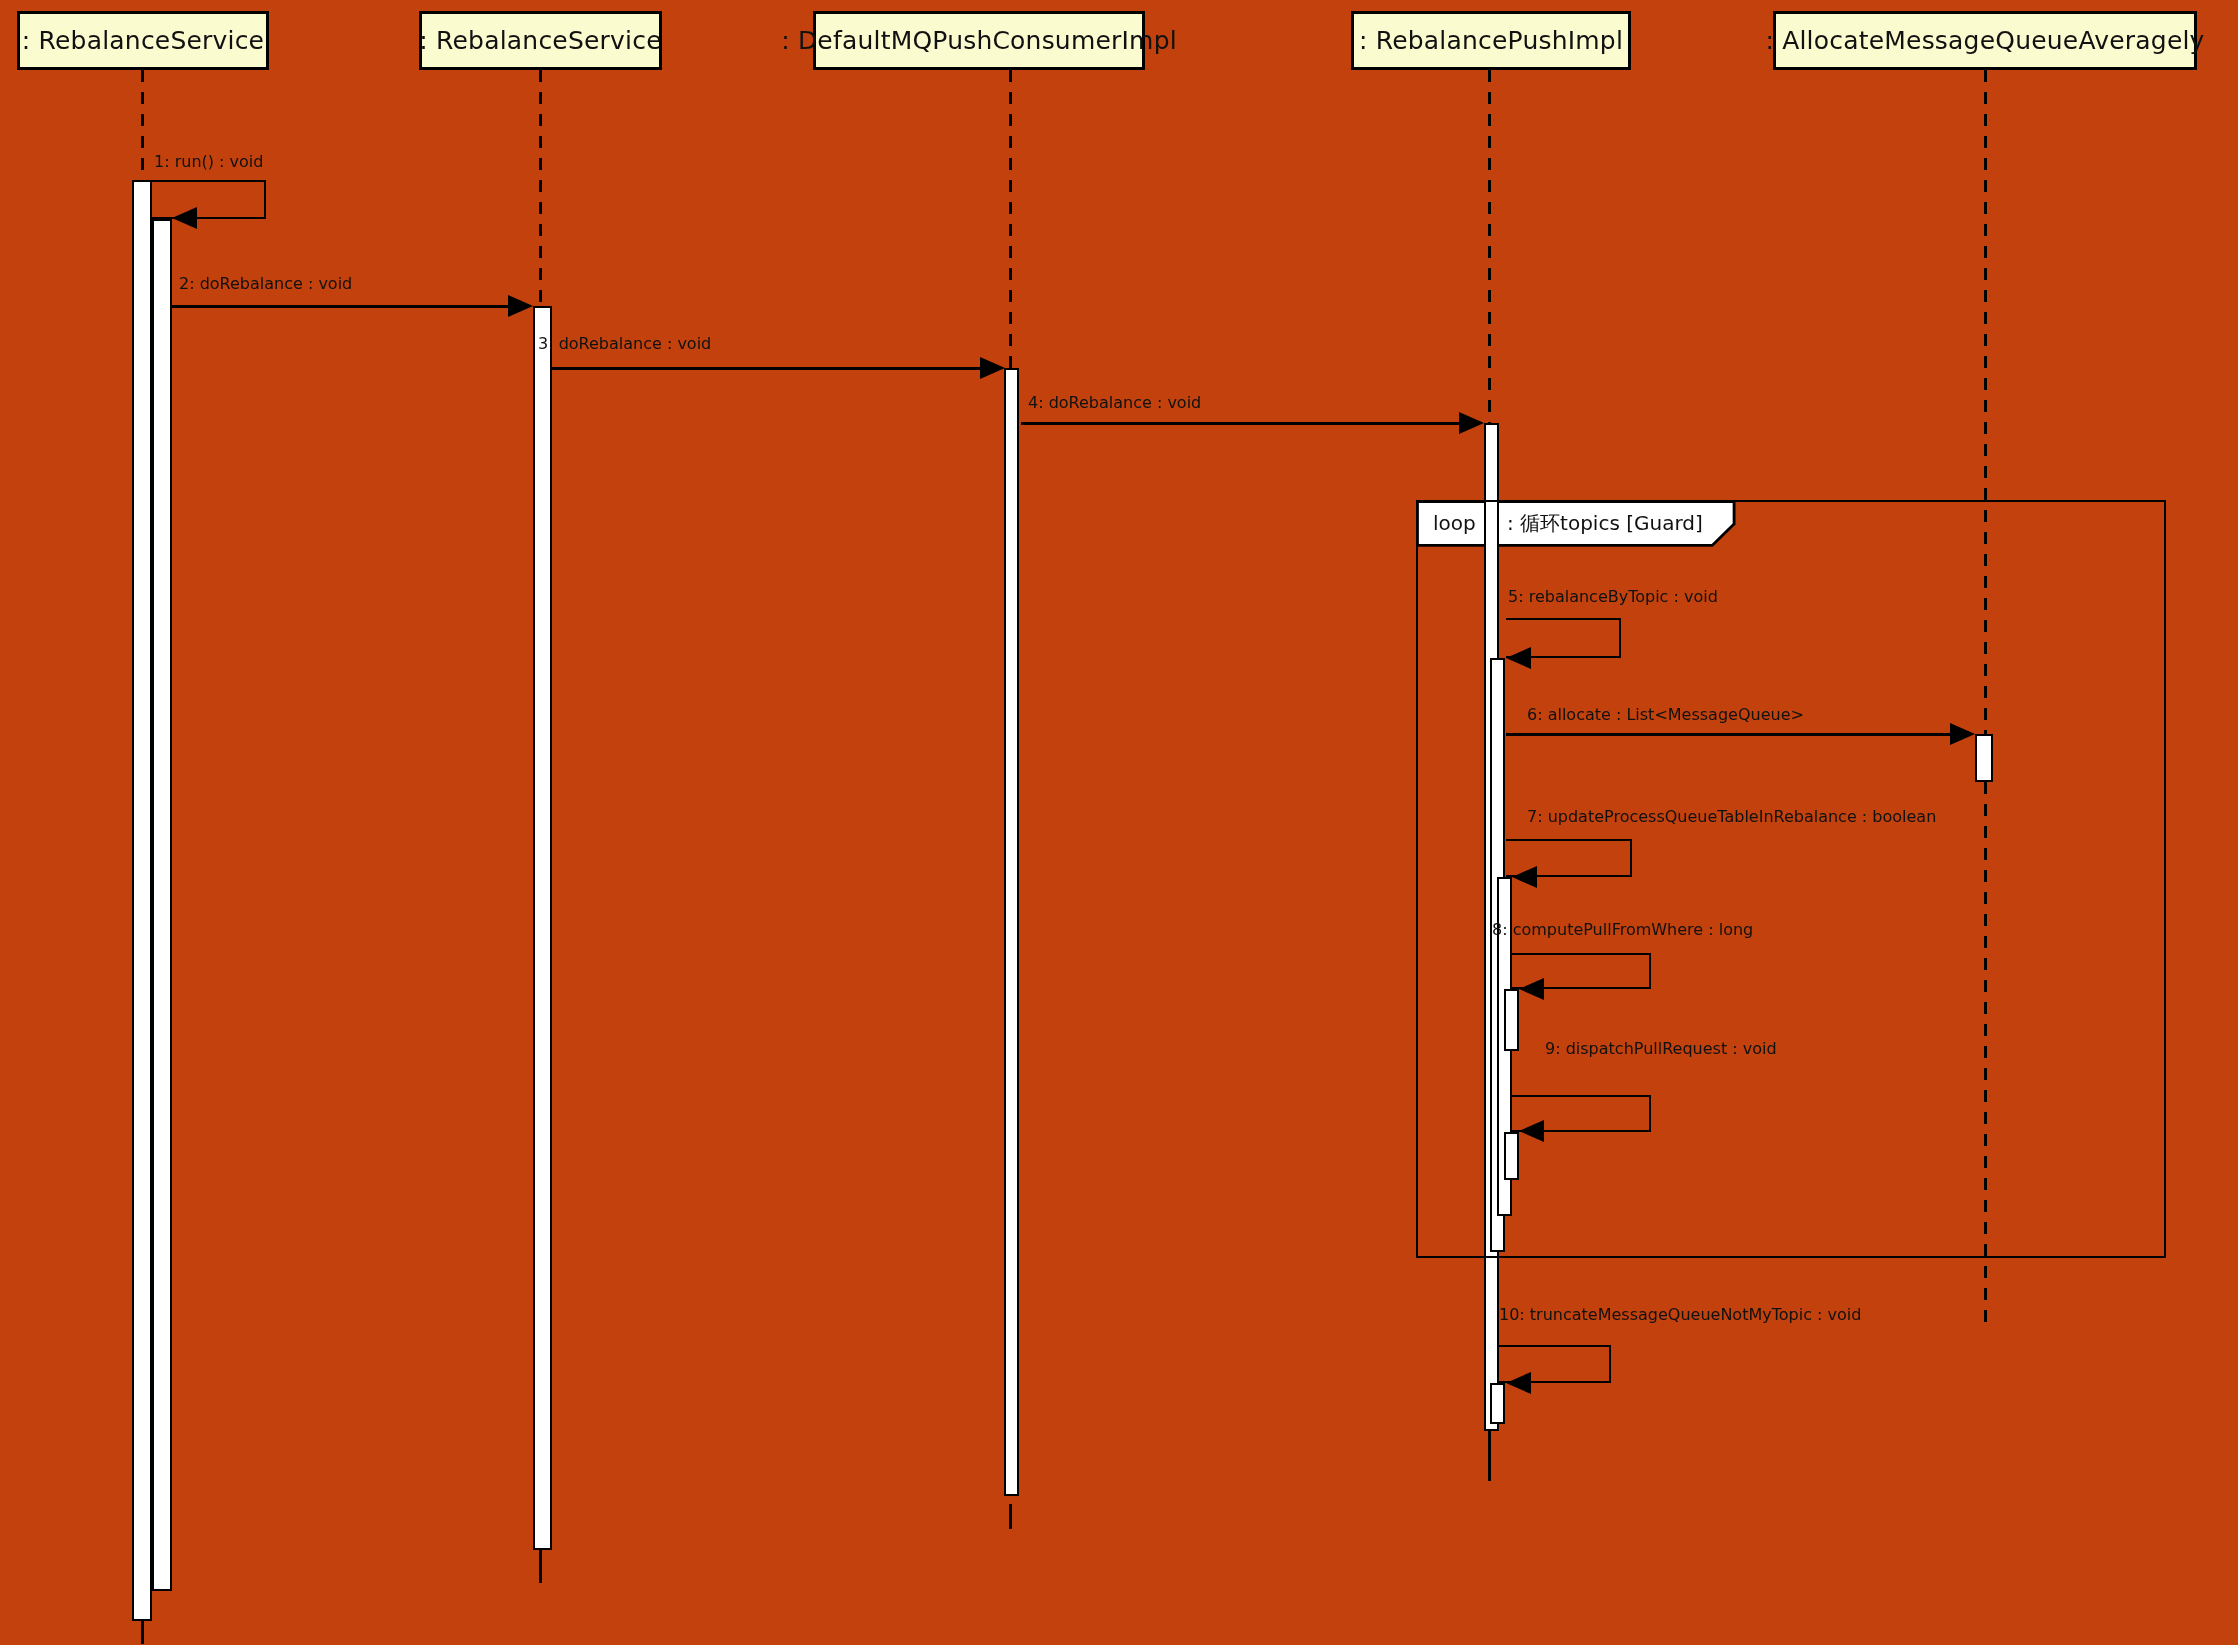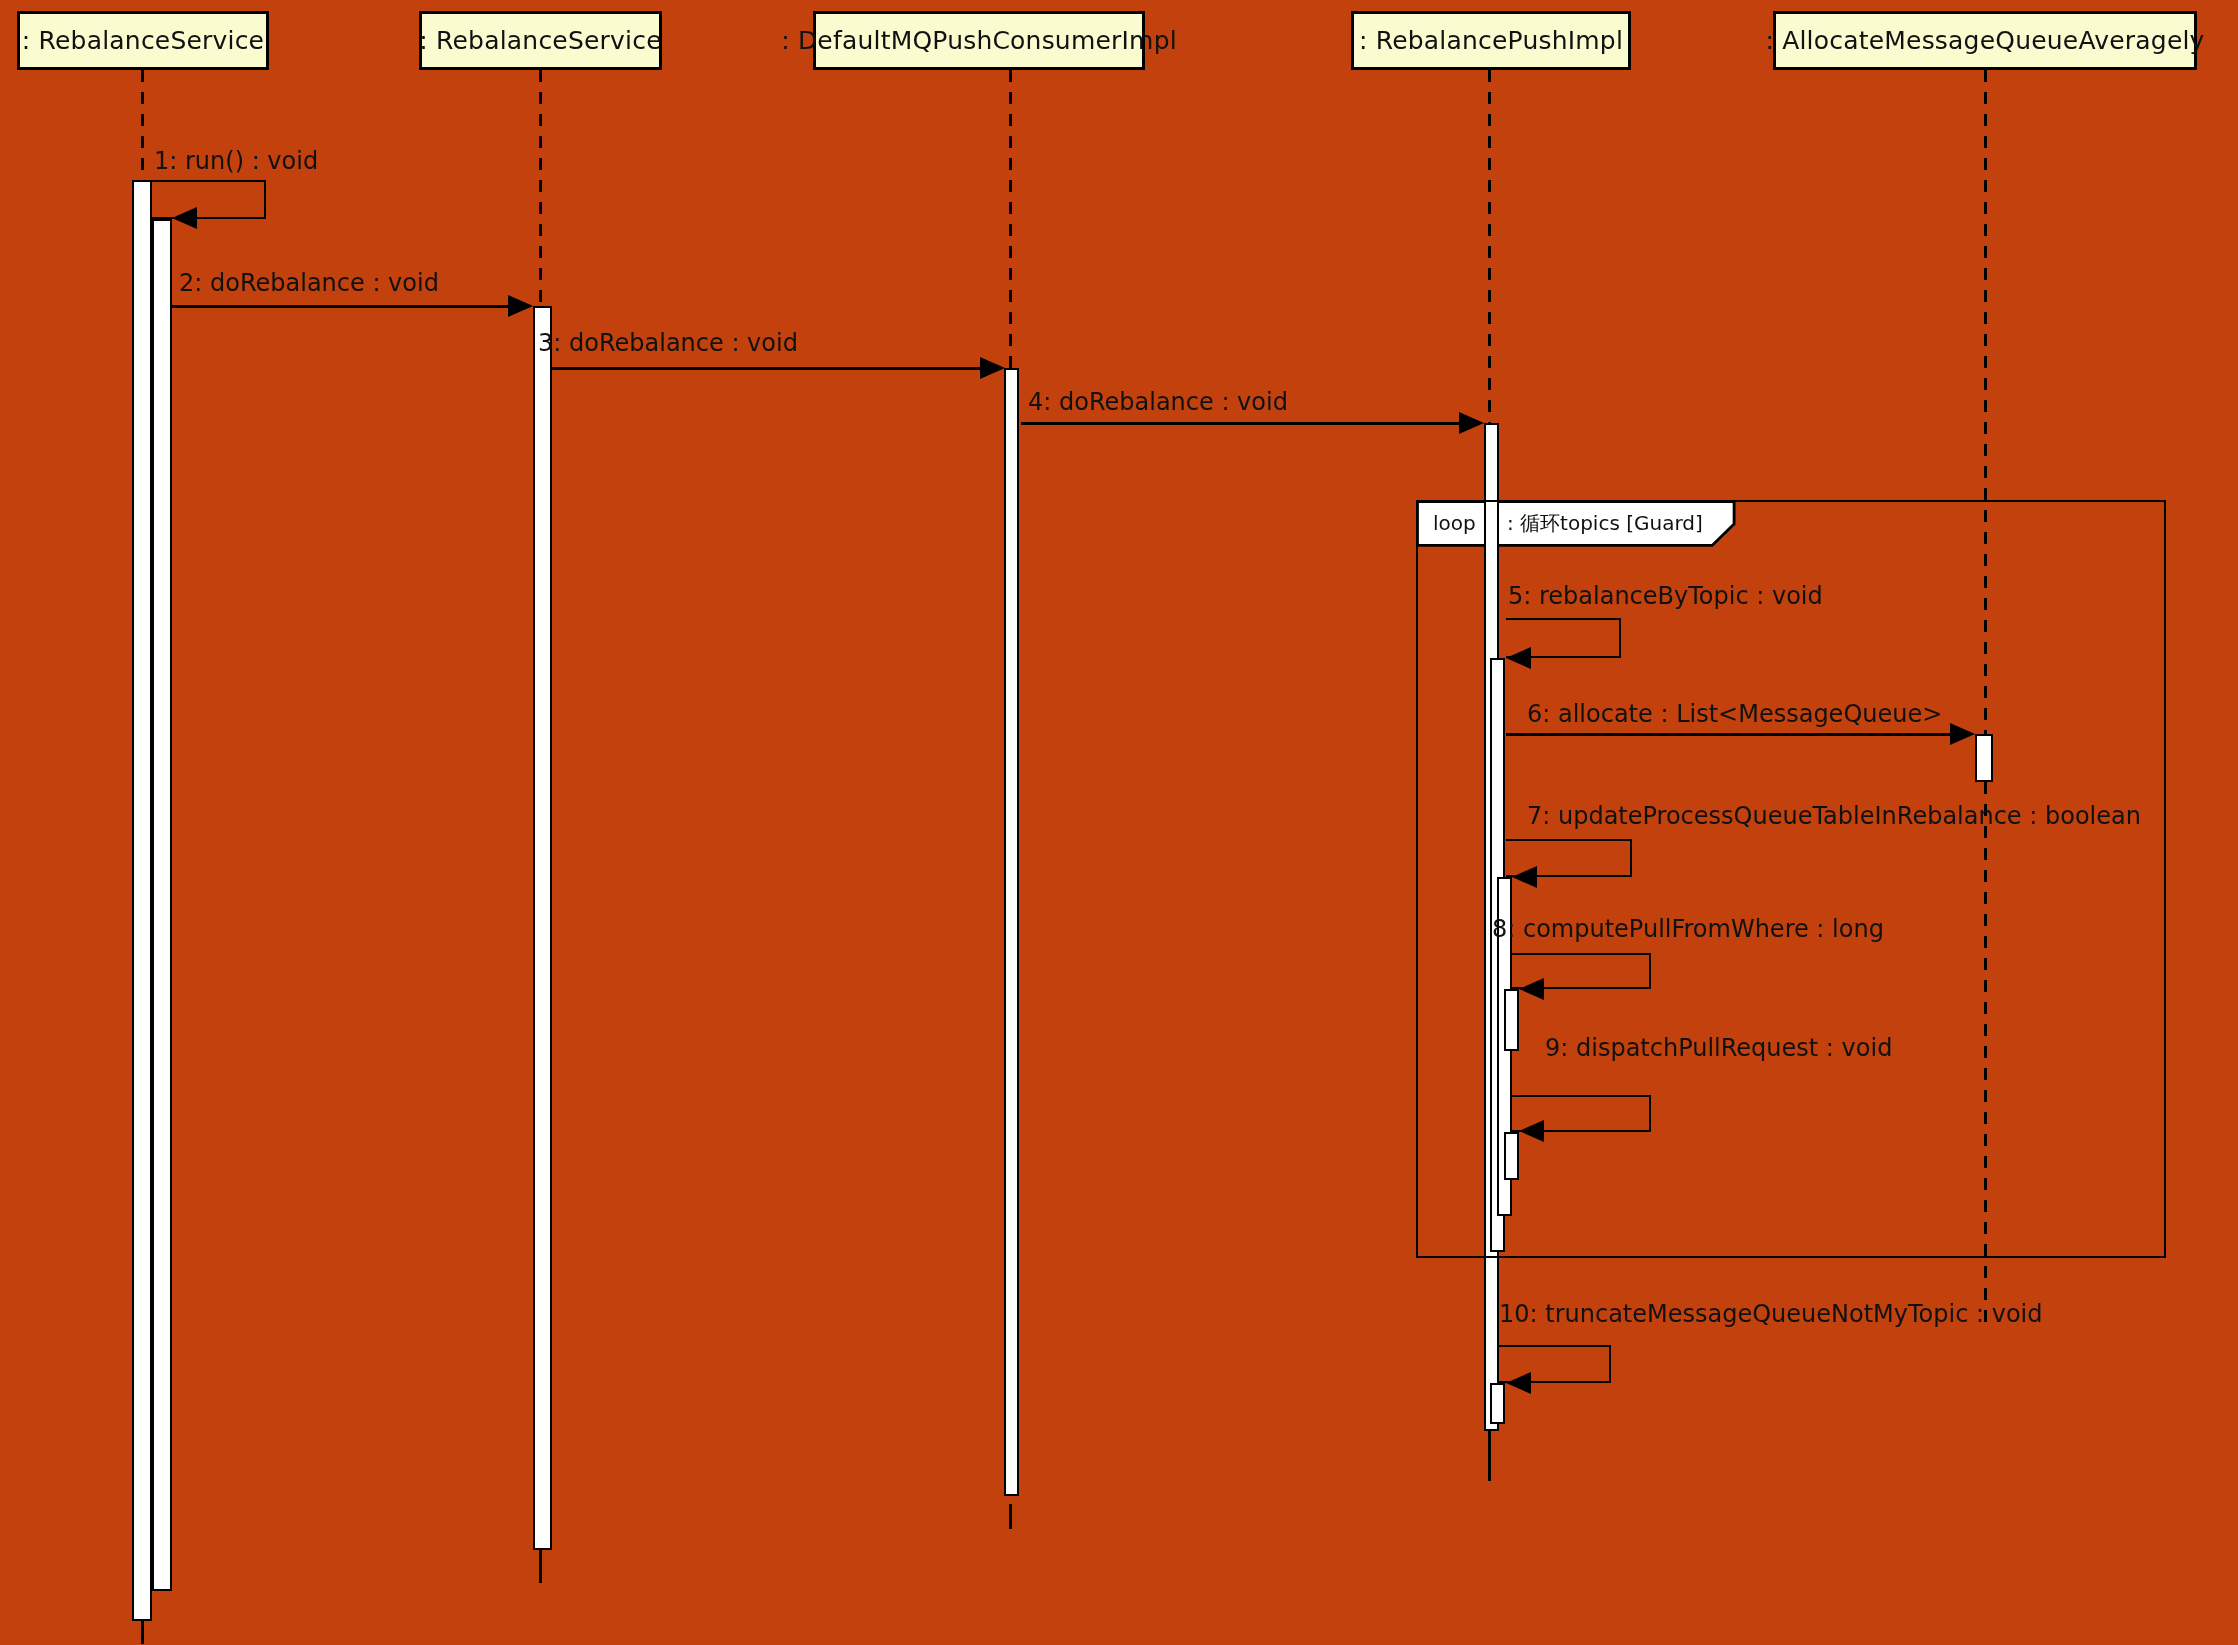--- a/index.html
+++ b/index.html
@@ -30,21 +30,21 @@
   .msgline{position:absolute;height:2.9px;background:#000;z-index:10;}
   .arrow-r{
     position:absolute;width:0;height:0;z-index:40;
     border-top:11.4px solid transparent;border-bottom:11.4px solid transparent;border-left:25px solid #000;
   }
   .arrow-l{
     position:absolute;width:0;height:0;z-index:40;
     border-top:11.4px solid transparent;border-bottom:11.4px solid transparent;border-right:25px solid #000;
   }
   .msglabel{
-    position:absolute;font-size:24px;white-space:nowrap;z-index:50;line-height:25px;
+    position:absolute;font-size:16px;white-space:nowrap;z-index:50;line-height:25px;
   }
   .looprect{
     position:absolute;box-sizing:border-box;border:2.9px solid #000;background:transparent;z-index:30;
   }
   .pentagon{position:absolute;z-index:6;}
   .fraglabel{
     position:absolute;font-size:20px;white-space:nowrap;z-index:50;line-height:25px;
   }
 </style>
 </head>

